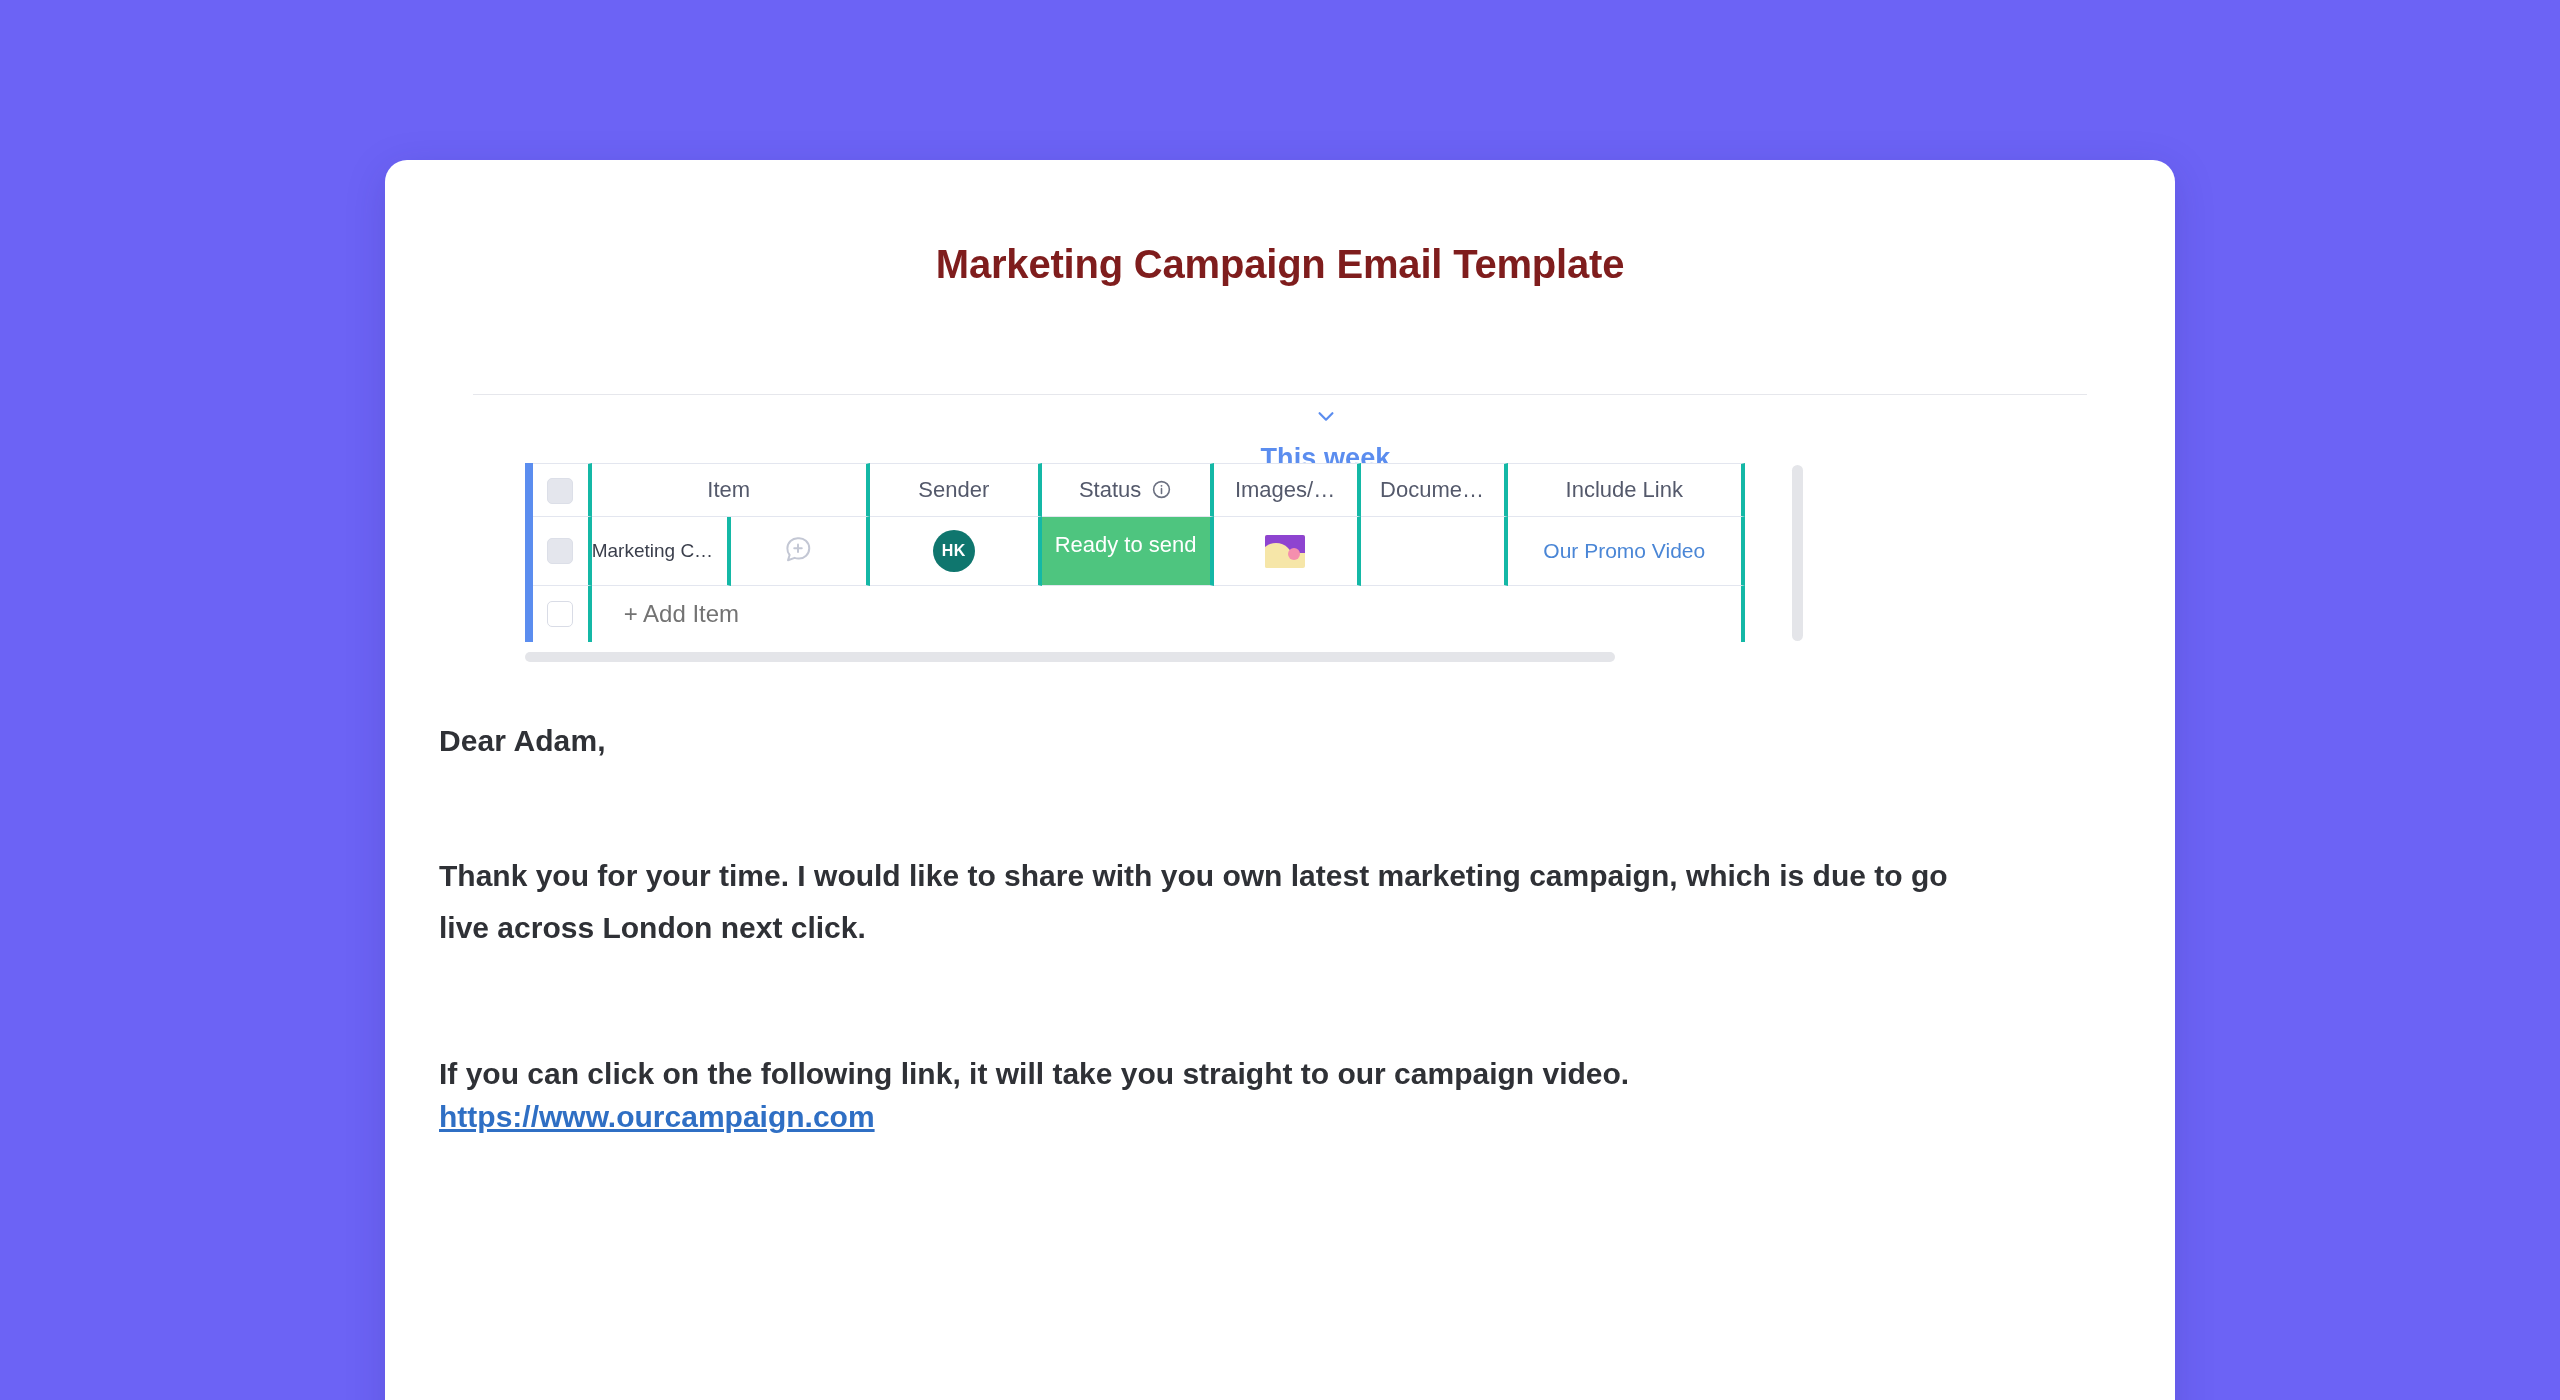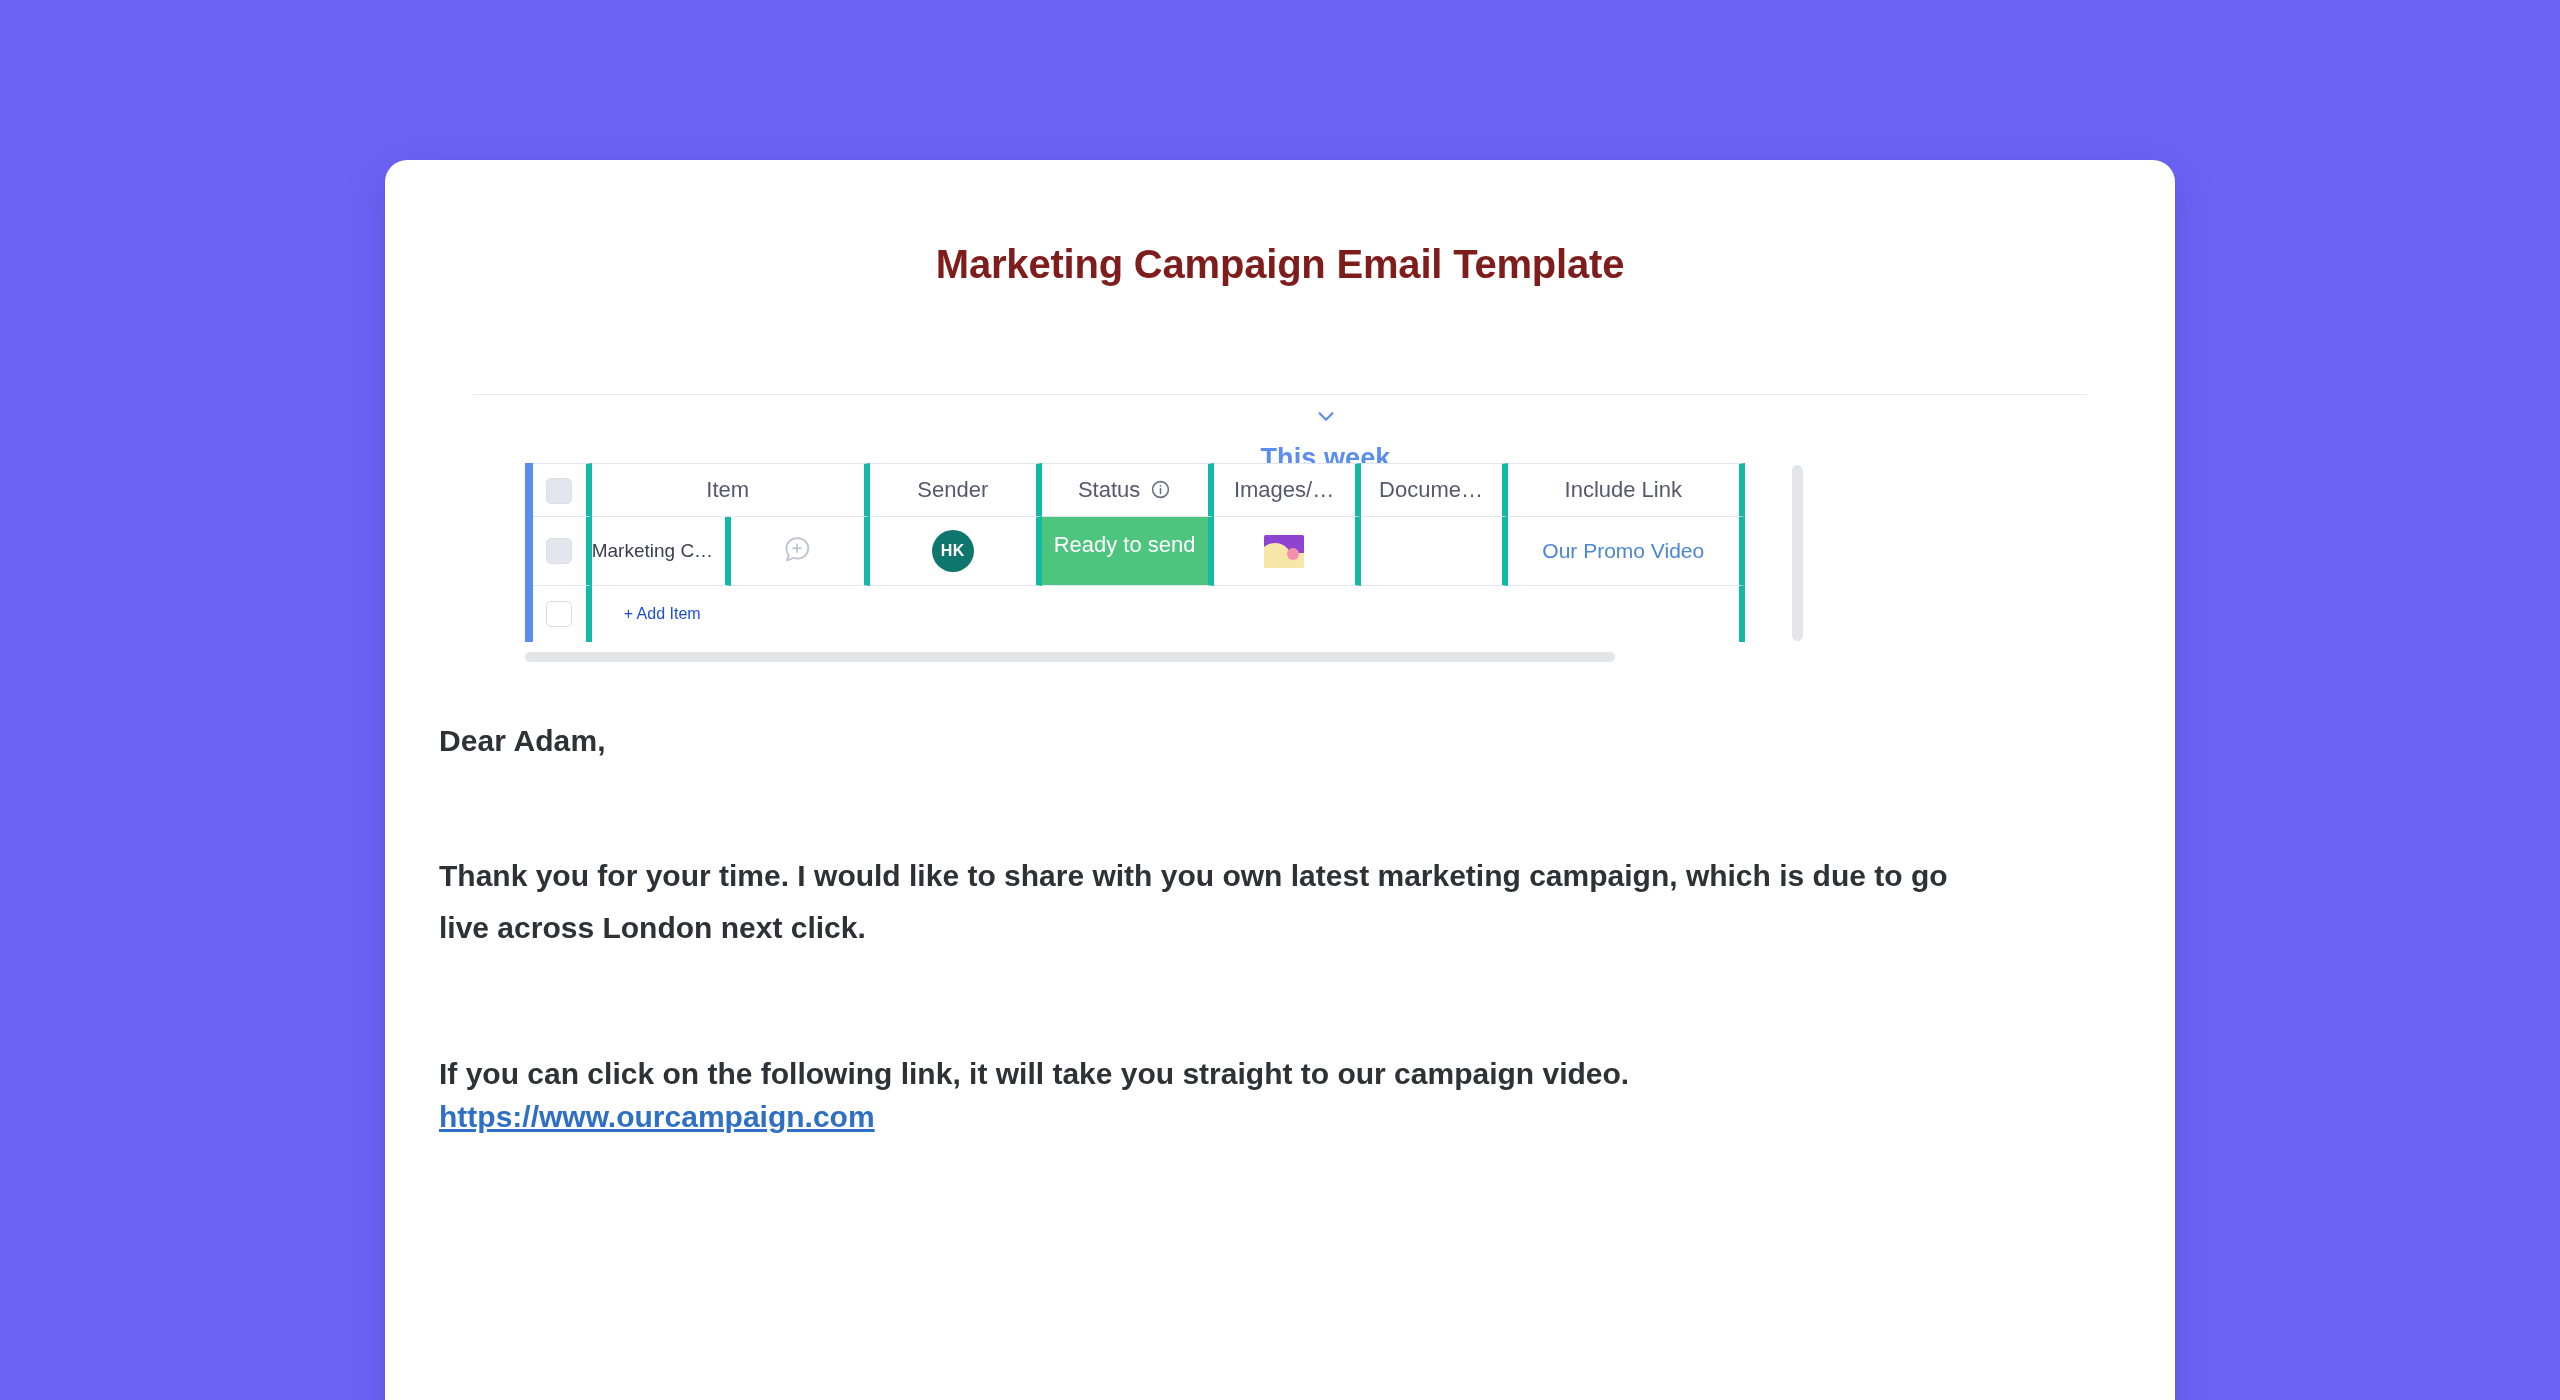--- a/index.html
+++ b/index.html
@@ -95,21 +95,21 @@
 
   .board-table {
     border-collapse: separate;
     border-spacing: 0;
     table-layout: fixed;
     width: 1220px;
     background: #fff;
   }
 
   .board-table td, .board-table th {
-    border-right: 6px solid #14b8a6;
+    border-right: 4px solid #14b8a6;
     border-bottom: 1px solid #e3e6ef;
     height: 56px;
     font-weight: 400;
     vertical-align: middle;
   }
 
   .board-table thead th {
     border-top: 1px solid #e3e6ef;
     font-size: 22px;
     color: #54596b;
@@ -205,22 +205,22 @@
 
   .link-text {
     font-size: 21px;
     color: #4a86d6;
     text-align: center;
     display: block;
   }
 
   .add-item-row td { border-bottom: none; }
   .add-item-text {
-    font-size: 16px;
-    color: #1d4ed8;
+    font-size: 24px;
+    color: #737373;
     padding-left: 32px;
     text-align: left;
     margin-top: 38px;
   }
 
   
   .vscroll {
     position: absolute;
     right: -18px;
     top: 2px;

